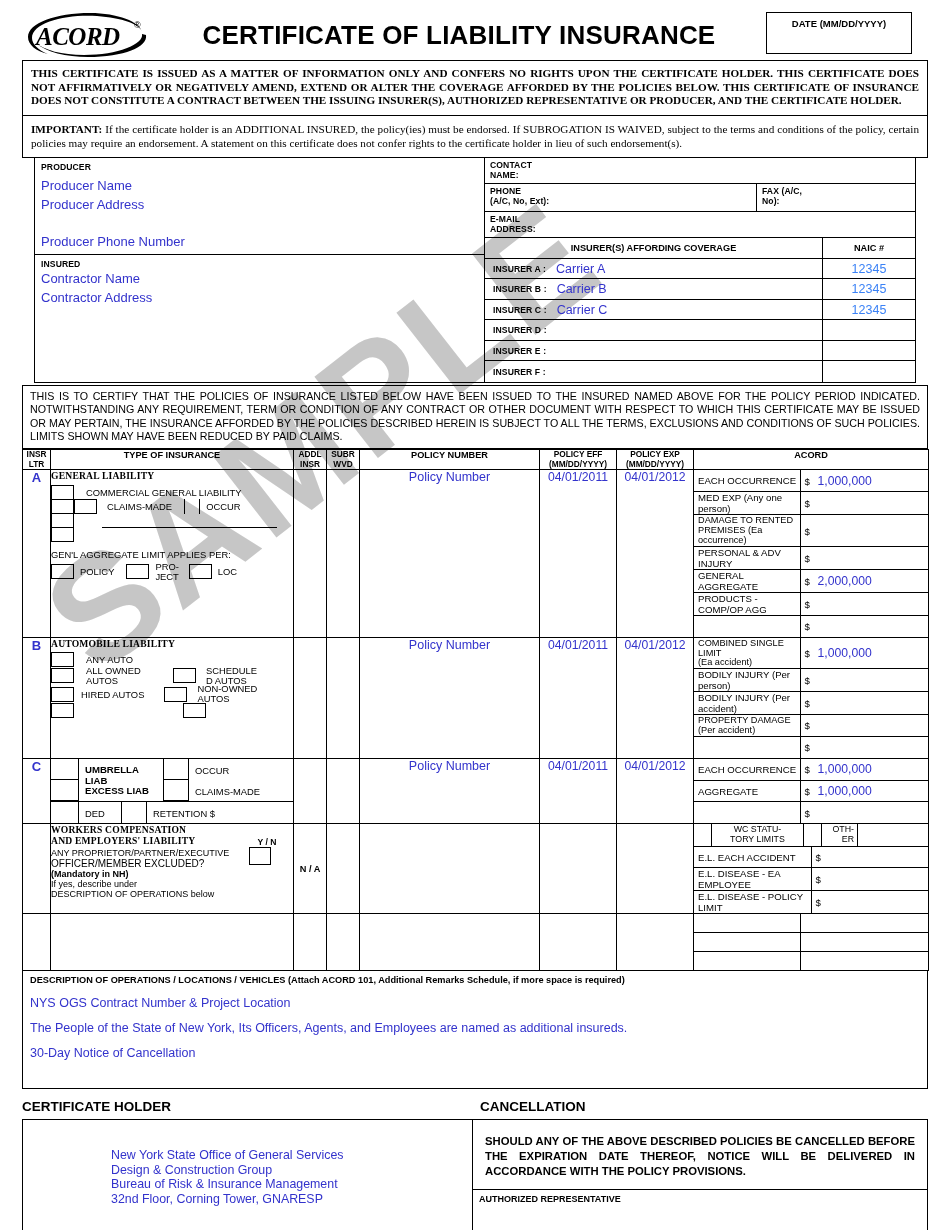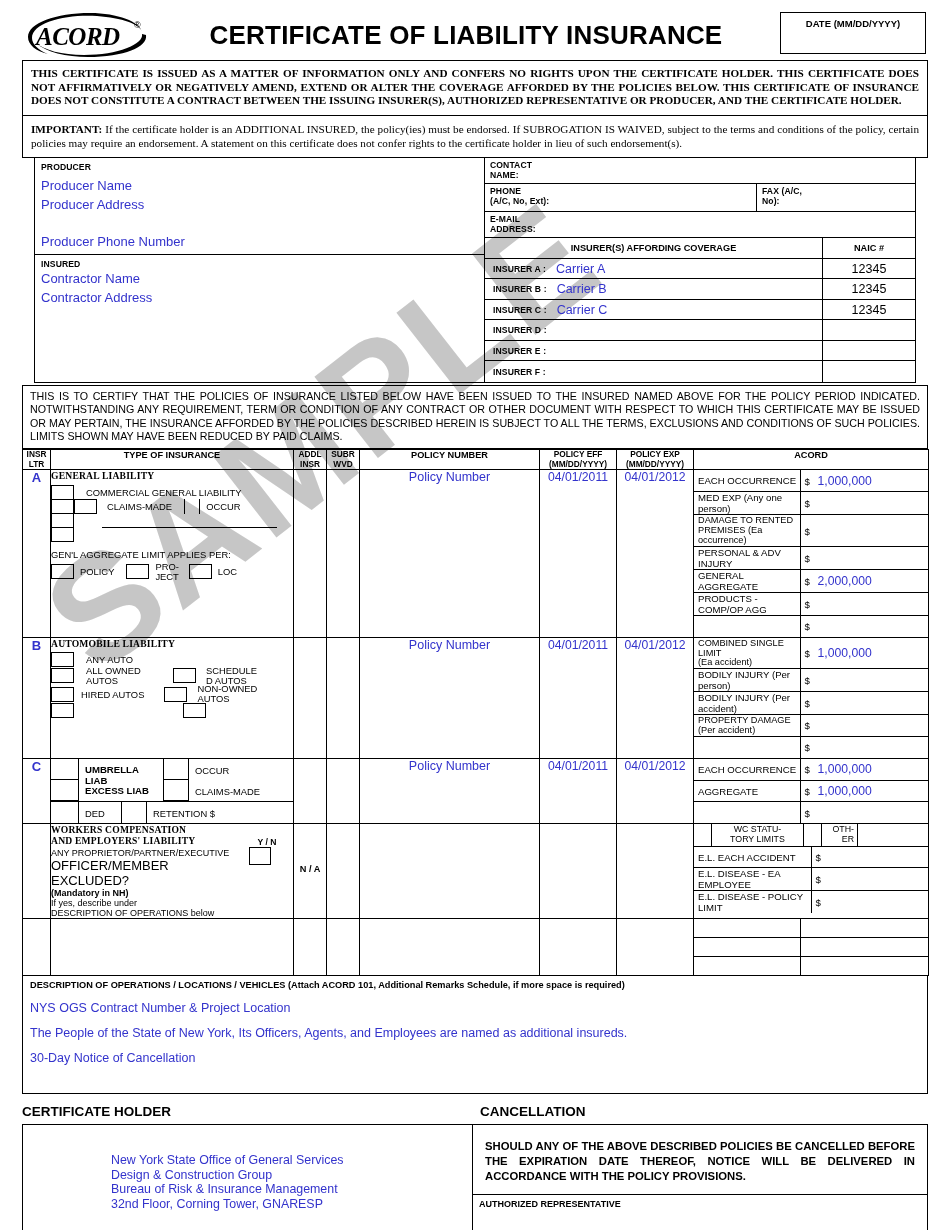--- a/index.html
+++ b/index.html
@@ -38,21 +38,21 @@
   .maintitle {
     flex:1 1 auto; text-align:center;
     font-size:26px; font-weight:bold; letter-spacing:.2px;
     padding-top:8px;
   }
   .datebox {
     flex:0 0 auto; width:146px; height:42px;
     border:1.5px solid #000;
     font-size:9.5px; font-weight:bold;
     text-align:center; padding-top:5px;
-    margin-right:2px;
+    margin-right:16px;
   }
 
   
   .frame { border:1.5px solid #000; margin:0 22px;font-family:Liberation Serif, serif; }
   .legal {
     padding:6px 8px 7px 8px;
     font-size:11.2px; font-weight:bold; line-height:13.6px;
     text-align:justify; text-align-last:left;
   }
   .legal2 {
@@ -81,21 +81,21 @@
   .email-row { border-bottom:1.5px solid #000; height:26px; padding:2px 5px; }
 
   .ins-head { display:flex; border-bottom:1px solid #000; height:21px; }
   .ins-head .h1 { flex:1; text-align:center; font-size:9.2px; font-weight:bold; padding-top:5px; border-right:1px solid #000;}
   .ins-head .h2 { width:92px; text-align:center; font-size:9.2px; font-weight:bold; padding-top:5px; }
   .ins-row { display:flex; border-bottom:1px solid #000; height:20.5px; }
   .ins-row:last-child { border-bottom:none; }
   .ins-row .c1 { flex:1; display:flex; align-items:center; padding-left:8px; border-right:1px solid #000; }
   .ins-row .c1 .lbl { flex:0 0 auto; }
   .ins-row .c1 .val { color:#3333cc; font-size:12.5px; margin-left:10px; }
-  .ins-row .c2 { width:92px; text-align:left; color:#000000; font-size:12.5px; display:flex; align-items:center; justify-content:center;}
+  .ins-row .c2 { width:92px; text-align:left; color:#3b82f6; font-size:12.5px; display:flex; align-items:center; justify-content:center;}
 
   
   .covbar { display:flex; margin:10px 22px 0 22px; font-size:13px; font-weight:bold; height:19px; align-items:flex-end;}
   .covbar .a { width:195px; }
   .covbar .b { width:330px; }
   .covbar .c { flex:1; text-align:right; padding-right:126px; }
 
   .certify {
     margin:2px 22px 0 22px; border:1.5px solid #000;
     padding:4px 7px 5px 7px; font-size:10.7px; line-height:13.4px;
@@ -502,21 +502,21 @@
       </tr>
 
       <tr style="height:86px">
         <td class="ltr"></td>
         <td class="typecell">
           <div class="hd" style="font-size:9.6px;">WORKERS   COMPENSATION</div>
           <div class="hd" style="font-size:9.6px;">AND EMPLOYERS' LIABILITY</div>
           <div style="display:flex;margin-top:2px;">
             <div style="flex:1;">
               <div style="font-size:9px;">ANY    PROPRIETOR/PARTNER/EXECUTIVE</div>
-              <div style="font-size:13px;">OFFICER/MEMBER    EXCLUDED?</div>
+              <div style="font-size:10px;">OFFICER/MEMBER    EXCLUDED?</div>
               <div style="font-size:9px;font-weight:bold;">(Mandatory in NH)</div>
               <div style="font-size:9px;">If yes, describe under</div>
               <div style="font-size:9px;">DESCRIPTION OF OPERATIONS below</div>
             </div>
             <div style="width:52px;position:relative;">
               <div style="font-size:8.6px;font-weight:bold;text-align:center;margin-top:-11px;">Y / N</div>
               <div class="cb" style="width:22px;height:18px;margin-left:8px;"></div>
             </div>
           </div>
         </td>

